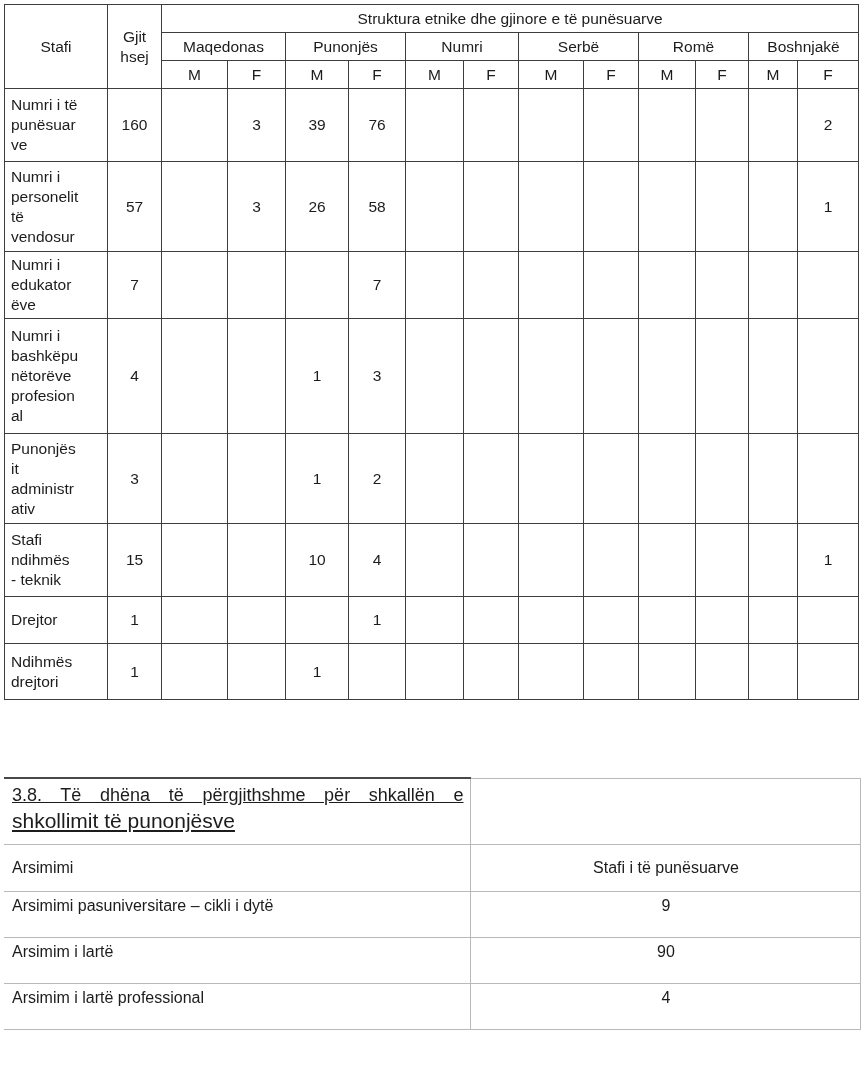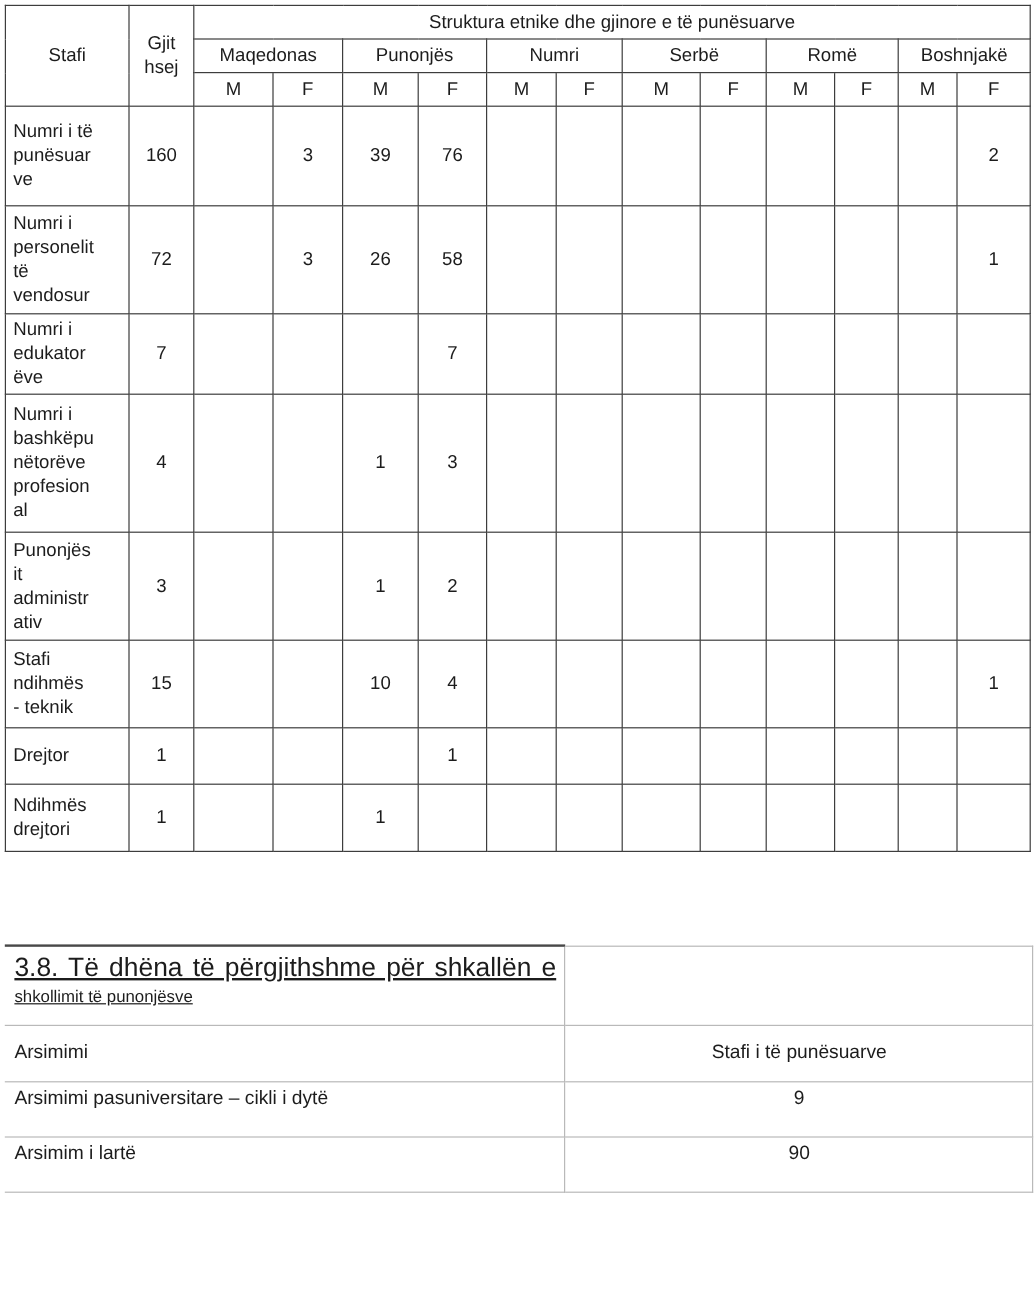--- a/index.html
+++ b/index.html
@@ -51,27 +51,27 @@
     overflow: hidden;
   }
   table.edu tr.title-row { height: 66px; }
   table.edu tr.head-row { height: 47px; }
   table.edu td.title-cell {
     border-top: 2px solid #484848;
     padding-top: 4px;
   }
   table.edu td.title-spacer { border-top: 1.3px solid #b9b9b9; }
   .title-line1 {
-    font-size: 22px; line-height: 25px;
+    font-size: 18px; line-height: 25px;
     text-decoration: underline;
     text-align: justify;
     text-align-last: justify;
   }
   .title-line2 {
-    font-size: 14px; line-height: 25px;
+    font-size: 21px; line-height: 25px;
     text-decoration: underline;
   }
   table.edu td.center { text-align: center; }
   table.edu tr.head-row td { vertical-align: middle; padding-top: 0; }
 </style>
 </head>
 <body>
 
 <div class="page">
 
@@ -116,21 +116,21 @@
           <td>F</td>
           <td>M</td>
           <td>F</td>
           <td>M</td>
           <td>F</td>
           <td>M</td>
           <td>F</td>
         </tr>
     </thead>
     <tbody id="ethnic-body">
-        <tr style="height: 83px;">
+        <tr style="height: 73px;">
           <td class="label">Numri i të
 punësuar
 ve</td>
           <td>160</td>
           <td></td>
           <td>3</td>
           <td>39</td>
           <td>76</td>
           <td></td>
           <td></td>
@@ -139,21 +139,21 @@
           <td></td>
           <td></td>
           <td></td>
           <td>2</td>
         </tr>
         <tr style="height: 90px;">
           <td class="label">Numri i
 personelit
 të
 vendosur</td>
-          <td>72</td>
+          <td>57</td>
           <td></td>
           <td>3</td>
           <td>26</td>
           <td>58</td>
           <td></td>
           <td></td>
           <td></td>
           <td></td>
           <td></td>
           <td></td>
@@ -291,16 +291,20 @@
     </tbody>
     <tbody id="edu-body">
         <tr style="height: 46px;">
           <td>Arsimimi pasuniversitare – cikli i dytë</td>
           <td class="center">9</td>
         </tr>
         <tr style="height: 46px;">
           <td>Arsimim i lartë</td>
           <td class="center">90</td>
         </tr>
+        <tr style="height: 46px;">
+          <td>Arsimim i lartë professional</td>
+          <td class="center">4</td>
+        </tr>
       </tbody>
   </table>
 
 </div>
 
 </body></html>

